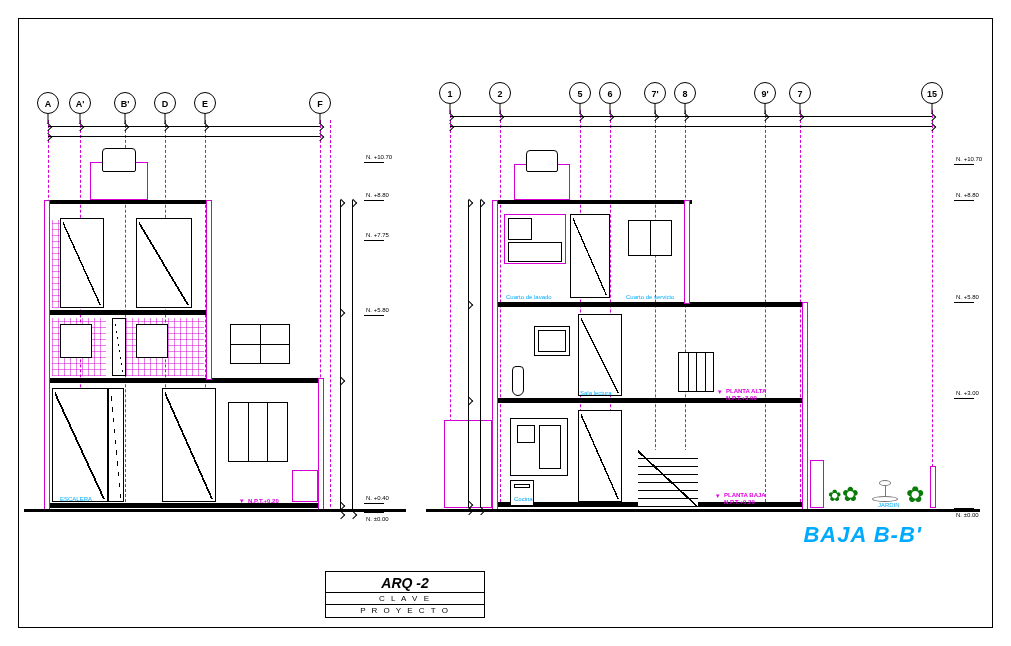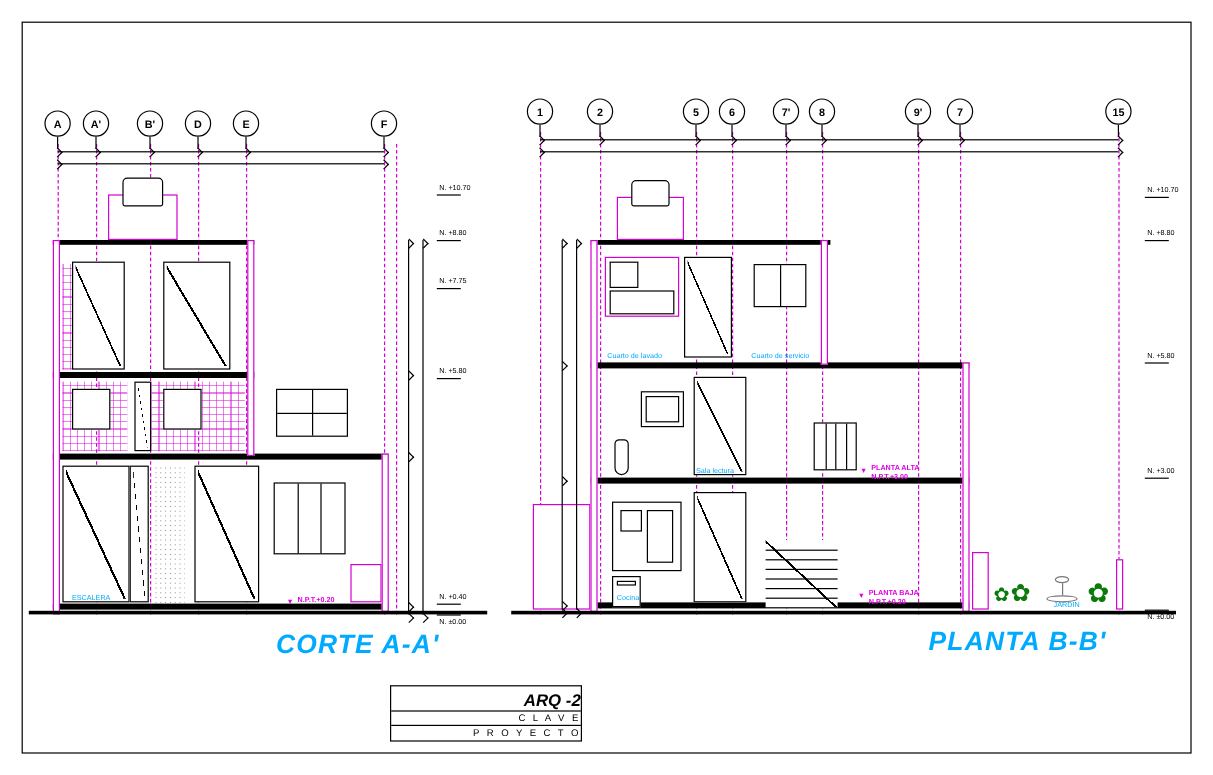--- a/index.html
+++ b/index.html
@@ -108,21 +108,21 @@
   }
   .sec-left .section-title { bottom: 10px; left: 200px; }
   .sec-right .section-title { bottom: 12px; right: 68px; }
 
   .titleblock {
     position: absolute;
     left: 325px; bottom: 28px;
     width: 160px;
     border: 1.5px solid #000;
     background: #fff;
-    text-align: right;
+    text-align: center;
   }
   .tb-code {
     font-weight: bold;
     font-style: italic;
     font-size: 14px;
     padding: 3px 0 1px;
     border-bottom: 1px solid #000;
   }
   .tb-clave { font-size: 8px; letter-spacing: 2px; border-bottom: 1px solid #000; padding: 1px 0; }
   .tb-proj { font-size: 8px; letter-spacing: 2px; padding: 1px 0 2px; }
@@ -324,21 +324,20 @@
     <div class="level-tick" style="left:334px; top:363px;"></div>
     <div class="level-mark" style="left:336px; top:355px;">N. +0.40</div>
     <div class="level-tick" style="left:334px; top:372px;"></div>
     <div class="level-mark" style="left:336px; top:376px;">N. ±0.00</div>
 
     <div class="room-label" style="left:30px; top:356px;">ESCALERA</div>
     <div class="level-tri" style="left:210px; top:357px;">▾</div>
     <div class="npt-label" style="left:218px; top:358px;">N.P.T.+0.20</div>
 
     <div class="ground"></div>
-    <div class="section-title">CORTE  A-A'</div>
   </div>
 
   <div class="section sec-right">
 
     <div class="gridline" style="left:20px;"></div>
     <div class="grid-stem" style="left:20px;"></div>
     <div class="grid-bubble" style="left:20px;">1</div>
 
     <div class="gridline" style="left:70px;"></div>
     <div class="grid-stem" style="left:70px;"></div>
@@ -478,21 +477,21 @@
     <div class="level-tick" style="left:524px; top:70px;"></div>
     <div class="level-mark" style="left:526px; top:62px;">N. +8.80</div>
     <div class="level-tick" style="left:524px; top:172px;"></div>
     <div class="level-mark" style="left:526px; top:164px;">N. +5.80</div>
     <div class="level-tick" style="left:524px; top:268px;"></div>
     <div class="level-mark" style="left:526px; top:260px;">N. +3.00</div>
     <div class="level-tick" style="left:524px; top:378px;"></div>
     <div class="level-mark" style="left:526px; top:382px;">N. ±0.00</div>
 
     <div class="ground"></div>
-    <div class="section-title">PLANTA B-B'</div>
+    <div class="section-title">BAJA B-B'</div>
   </div>
 
   <div class="titleblock">
     <div class="tb-code">ARQ -2</div>
     <div class="tb-clave">C L A V E</div>
     <div class="tb-proj">P R O Y E C T O</div>
   </div>
 </div>
 
 </body></html>

